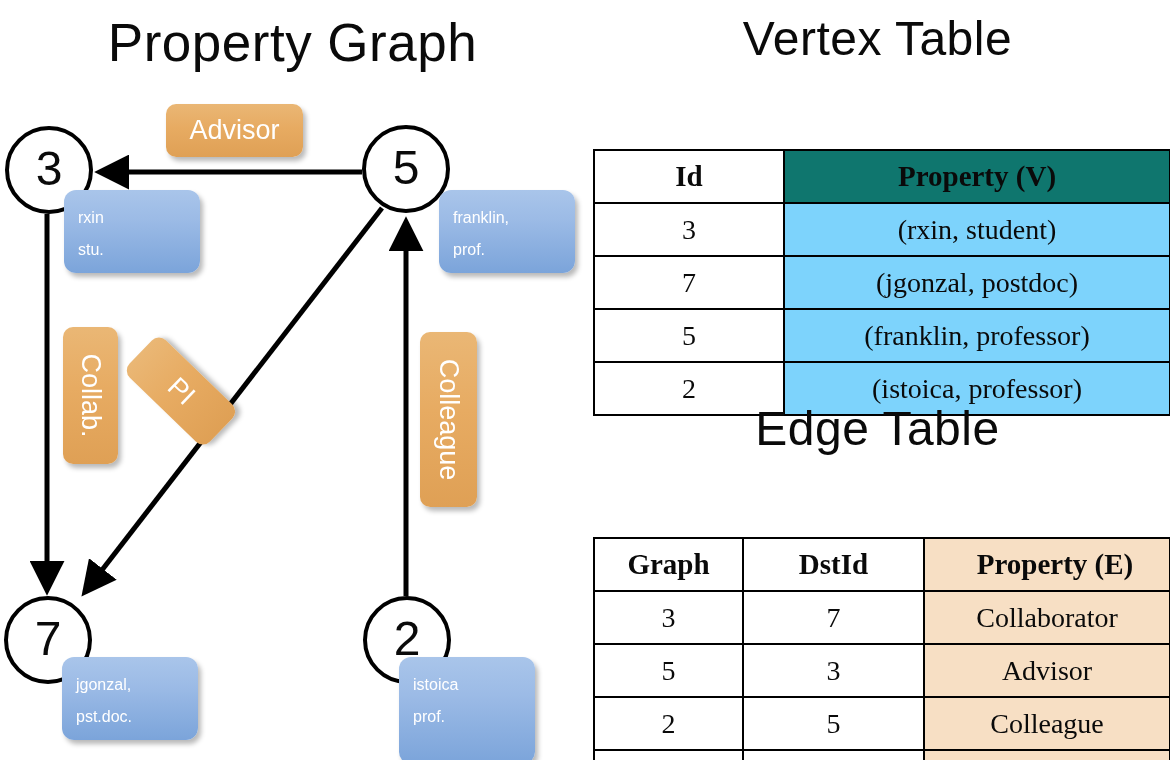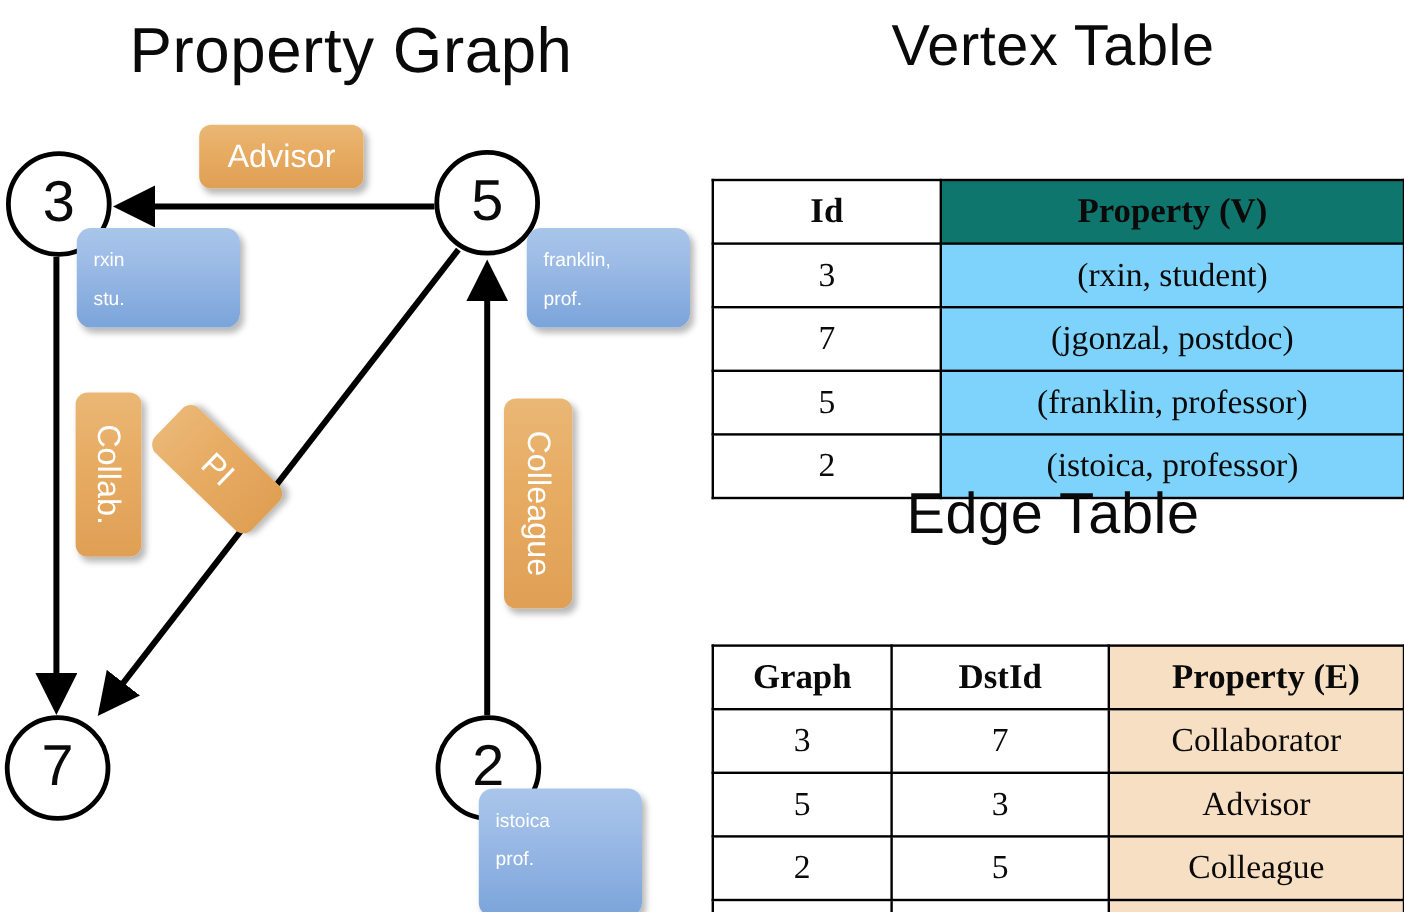--- a/index.html
+++ b/index.html
@@ -202,20 +202,24 @@
     <div class="prop-box" style="left:64px;  top:190px; width:136px; height:83px;">
       <span class="line">rxin</span>
       <span class="line">stu.</span>
     </div>
 
     <div class="prop-box" style="left:424px; top:190px; width:136px; height:83px;margin-left:15px;">
       <span class="line">franklin,</span>
       <span class="line">prof.</span>
     </div>
 
+    <div class="prop-box" style="left:62px;  top:657px; width:136px; height:83px;">
+      <span class="line">jgonzal,</span>
+      <span class="line">pst.doc.</span>
+    </div>
 
     <div class="prop-box" style="left:399px; top:657px; width:136px; height:107px;">
       <span class="line">istoica</span>
       <span class="line">prof.</span>
     </div>
 
     <div class="edge-label" style="left:166px; top:104px; width:137px; height:53px;">
       <span class="txt">Advisor</span>
     </div>
 

